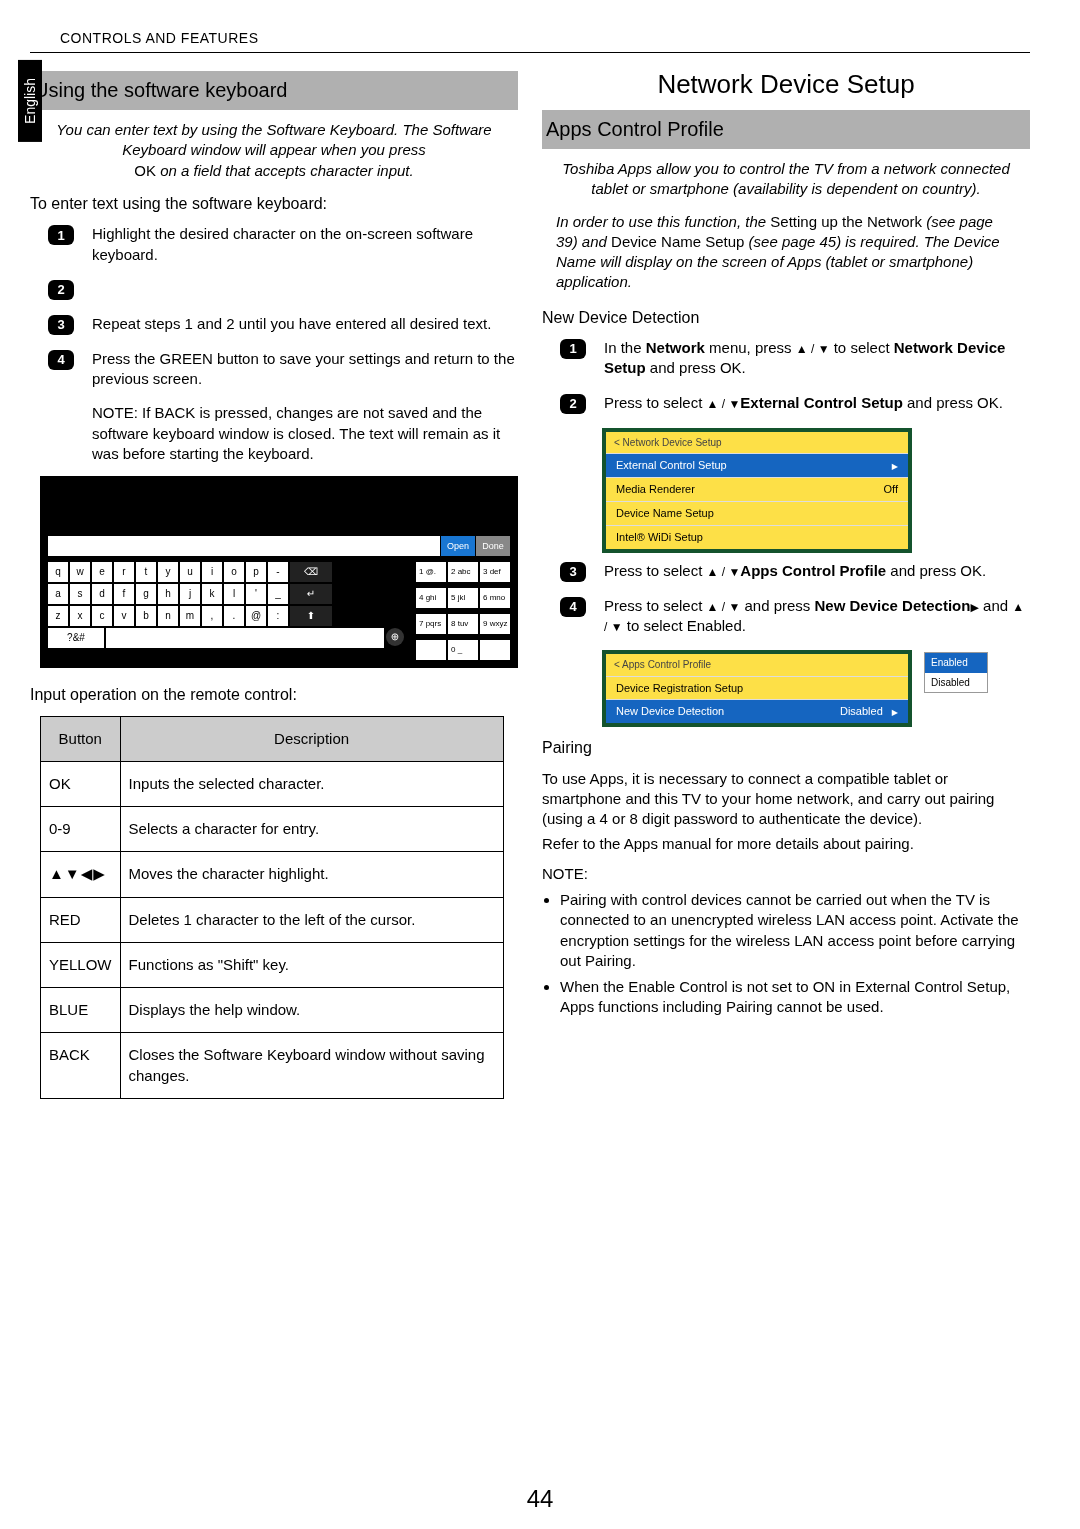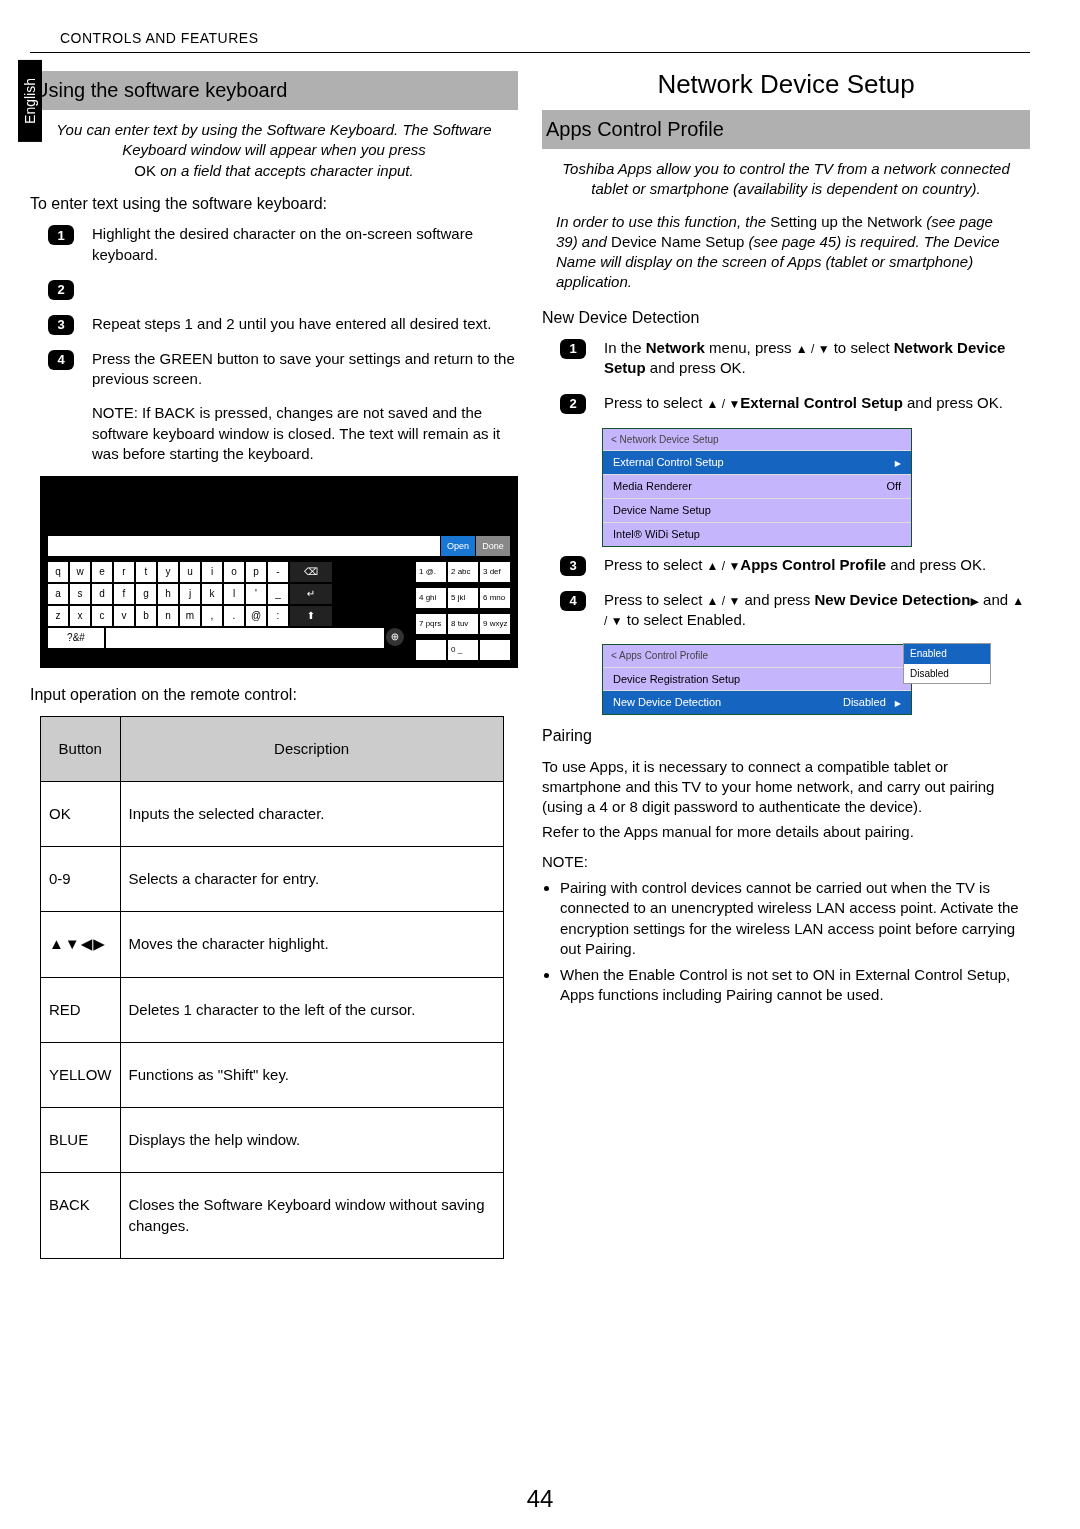--- a/index.html
+++ b/index.html
@@ -28,30 +28,30 @@
   .kb-key.w2 { width: 42px; }
   .kb-key.wide { width: 56px; }
   .kb-key.space { flex: 1; }
   .kb-key.dark { background: #222; color: #fff; }
   .kb-key.num { width: 30px; font-size: 8px; justify-content: flex-start; padding-left: 3px; }
   .kb-key.globe { background: #333; color: #fff; border-radius: 50%; width: 18px; height: 18px; }
   .kb-side { display: flex; flex-direction: column; gap: 2px; margin-left: 8px; }
   .kb-main { display: flex; }
   .kb-left { flex: 1; }
   table.remote { border-collapse: collapse; width: 95%; margin-left: 10px; margin-top: 6px; font-size: 15px; }
-  table.remote th, table.remote td { border: 1px solid #000; padding: 22px 8px; text-align: left; vertical-align: top; }
+  table.remote th, table.remote td { border: 1px solid #000; padding: 12px 8px; text-align: left; vertical-align: top; }
   table.remote th { background: #ccc; text-align: center; font-weight: normal; }
-  .menu-box { border: 1px solid #14532d; margin: 8px 0 8px 60px; width: 310px; font-size: 11px; background: #c4b5fd; }
+  .menu-box { border: 4px solid #14532d; margin: 8px 0 8px 60px; width: 310px; font-size: 11px; background: #fde047; }
   .menu-box .mb-title { padding: 4px 8px; font-size: 10px; color: #444; }
   .menu-box .mb-row { display: flex; justify-content: space-between; padding: 4px 10px; border-top: 1px solid #ddd; }
   .menu-box .mb-row.sel { background: #1565c0; color: #fff; }
   .menu-box .mb-row.sel .arrow-r { color: #fff; }
   .arrow-r::after { content: "▶"; font-size: 8px; margin-left: 6px; }
   .dropdown { position: relative; }
-  .dd-pop { position: absolute; right: -80px; top: -2px; border: 1px solid #999; background: #fff; width: 88px; font-size: 10px; }
+  .dd-pop { position: absolute; right: -80px; top: -2px; border: 1px solid #999; background: #fff; width: 64px; font-size: 10px; }
   .dd-pop div { padding: 3px 6px; }
   .dd-pop div.sel { background: #1565c0; color: #fff; }
   .bullets { margin-left: 4px; }
   .bullets li { margin: 6px 0 6px 14px; font-size: 15px; list-style: disc; }
   .page-num { position: absolute; bottom: 16px; left: 50%; transform: translateX(-50%); font-size: 24px; }
   .arrows::before { content: "▲▼◀▶"; letter-spacing: 1px; }
   .upd::before { content: "▲ / ▼"; font-size: 12px; }
   .rarrow::before { content: "▶"; font-size: 11px; }
 </style>
 </head>

